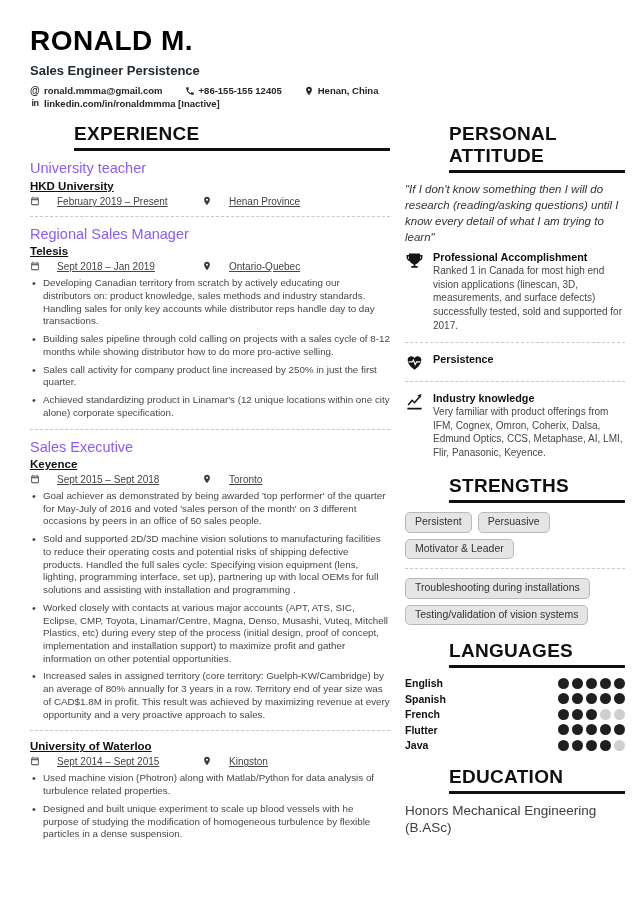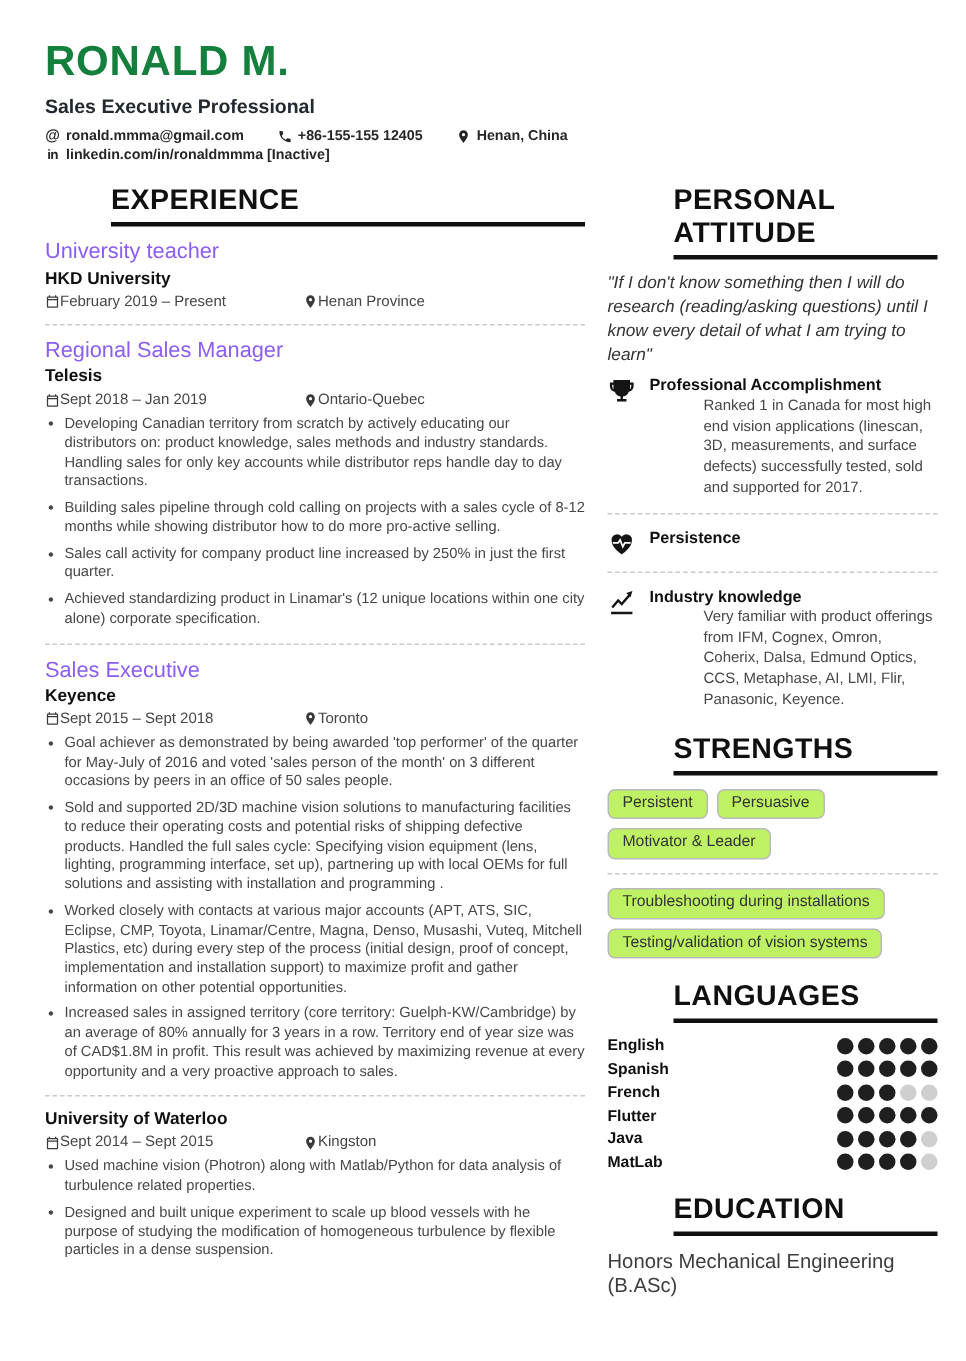--- a/index.html
+++ b/index.html
@@ -5,21 +5,21 @@
   * { margin:0; padding:0; box-sizing:border-box; }
   html,body { background:#ffffff; }
   body {
     width:644px; height:907px; overflow:hidden;
     font-family:"Liberation Sans","DejaVu Sans",sans-serif;
     color:var(--body,#474747);
   }
   .page { padding:26px 19px 10px 30px; }
 
   
-  .name { font-size:28px; font-weight:700; color:#15803d; letter-spacing:.5px; line-height:1.05; }
+  .name { font-size:28px; font-weight:700; color:#000000; letter-spacing:.5px; line-height:1.05; }
   .subtitle { font-size:13px; font-weight:700; color:#222a30; margin-top:8px; }
   .contacts { margin-top:7px; }
   .contact-line { display:flex; flex-wrap:wrap; gap:2px 22px; margin-bottom:2px; }
   .contact { display:inline-flex; align-items:center; gap:4px; font-size:9.5px; font-weight:600; color:#262626; }
   .contact .cicon { display:inline-flex; width:10px; height:10px; align-items:center; justify-content:center; color:#262626; }
   .contact .cicon svg { width:10px; height:10px; }
   .glyph { font-size:10px; font-weight:700; line-height:1; }
   .glyph.li { font-size:9px; letter-spacing:-.5px; }
 
   
@@ -31,65 +31,65 @@
     font-size:19px; font-weight:800; color:#101010; letter-spacing:.3px;
     padding-bottom:3px; border-bottom:3.5px solid #101010; margin-bottom:9px;margin-left:44px;
   }
   .col-right h2.sec { margin-top:15px; }
   .col-right h2.sec:first-child { margin-top:0; }
 
   .dashed { border-top:1px dashed #c9c9c9; margin:9px 0; }
 
   
   .job-title { font-size:14.5px; color:#8b5cf6; line-height:1.2; }
-  .job-company { font-size:11.5px; font-weight:700; color:#101010; margin-top:2px; }
+  .job-company { font-size:11.5px; font-weight:700; color:#101010; margin-top:2px;text-decoration:underline; }
   .job-meta { display:flex; align-items:center; font-size:10px; color:#454545; margin:4px 0 5px; }
-  .job-meta .meta-item { display:inline-flex; align-items:center; gap:0; }
+  .job-meta .meta-item { display:inline-flex; align-items:flex-start; gap:17px;text-decoration:underline; }
   .job-meta .meta-date { width:172px; flex:none; }
   .micon { display:inline-flex; width:10px; height:10px; color:#3a3a3a; }
   .micon svg { width:10px; height:10px; }
   ul.bullets { list-style:none; }
   ul.bullets li {
     position:relative; padding-left:13px; margin-bottom:5px;
     font-size:9.8px; line-height:1.3; color:#474747;
   }
   ul.bullets li::before { content:"•"; position:absolute; left:2px; top:-1px; color:#474747; font-size:11px; }
 
   
   .quote { font-size:11.5px; font-style:italic; font-weight:500; color:#333; line-height:1.38; margin-bottom:4px; }
 
   .proud-item { display:flex; gap:9px; }
   .proud-icon { flex:none; width:19px; height:19px; color:#141414; margin-top:1px; }
   .proud-icon svg { width:19px; height:19px; }
   .proud-title { font-size:10.8px; font-weight:700; color:#101010; line-height:1.3; }
-  .proud-text { font-size:10px; color:#474747; line-height:1.38;margin-left:36px; }
+  .proud-text { font-size:10px; color:#474747; line-height:1.38; }
 
   .pills { display:flex; flex-wrap:wrap; gap:6px; }
   .pill {
     font-size:10.5px; color:#333; border:1px solid #b9b9b9; border-radius:5px;
-    padding:3px 9px 4px; line-height:1.1; background:#bef264;
+    padding:3px 9px 4px; line-height:1.1; background:#e5e5e5;
   }
 
   .lang-row { display:flex; align-items:center; justify-content:space-between; margin-bottom:3.5px; }
   .lang-name { font-size:10.5px; font-weight:700; color:#101010; }
   .dots { display:flex; gap:3px; }
   .dot { width:11px; height:11px; border-radius:50%; }
   .dot.filled { background:var(--dotOn,#1f1f1f); }
   .dot.empty  { background:var(--dotOff,#cfcfcf); }
 
   .degree { font-size:13.5px; color:#3d3d3d; line-height:1.25; margin-top:2px; }
 </style>
 </head>
 <body style="--body: #474747; --dotOn: #1f1f1f; --dotOff: #cfcfcf;">
 
 <div class="page">
 
   <header>
     <h1 class="name">RONALD M.</h1>
-    <div class="subtitle">Sales Executive Professional</div>
+    <div class="subtitle">Sales Engineer Persistence</div>
     <div class="contacts" id="contacts">
         <div class="contact-line">
           <span class="contact">
             <span class="cicon">
               <span class="glyph">@</span>
             </span>
             <span>ronald.mmma@gmail.com</span>
           </span>
           <span class="contact">
             <span class="cicon">
@@ -329,30 +329,20 @@
           <div class="lang-row">
             <span class="lang-name">Java</span>
             <span class="dots">
               <span class="dot filled"></span>
               <span class="dot filled"></span>
               <span class="dot filled"></span>
               <span class="dot filled"></span>
               <span class="dot empty"></span>
             </span>
           </div>
-          <div class="lang-row">
-            <span class="lang-name">MatLab</span>
-            <span class="dots">
-              <span class="dot filled"></span>
-              <span class="dot filled"></span>
-              <span class="dot filled"></span>
-              <span class="dot filled"></span>
-              <span class="dot empty"></span>
-            </span>
-          </div>
         </div>
 
       <h2 class="sec">EDUCATION</h2>
       <div class="degree">Honors Mechanical Engineering (B.ASc)</div>
 
     </aside>
   </div>
 </div>
 
 </body></html>

